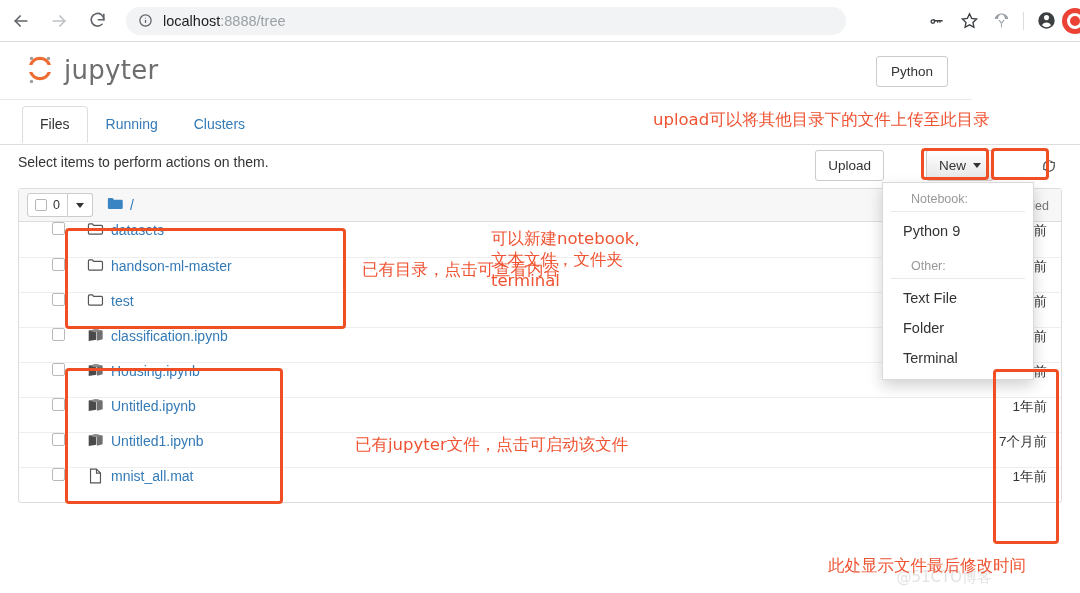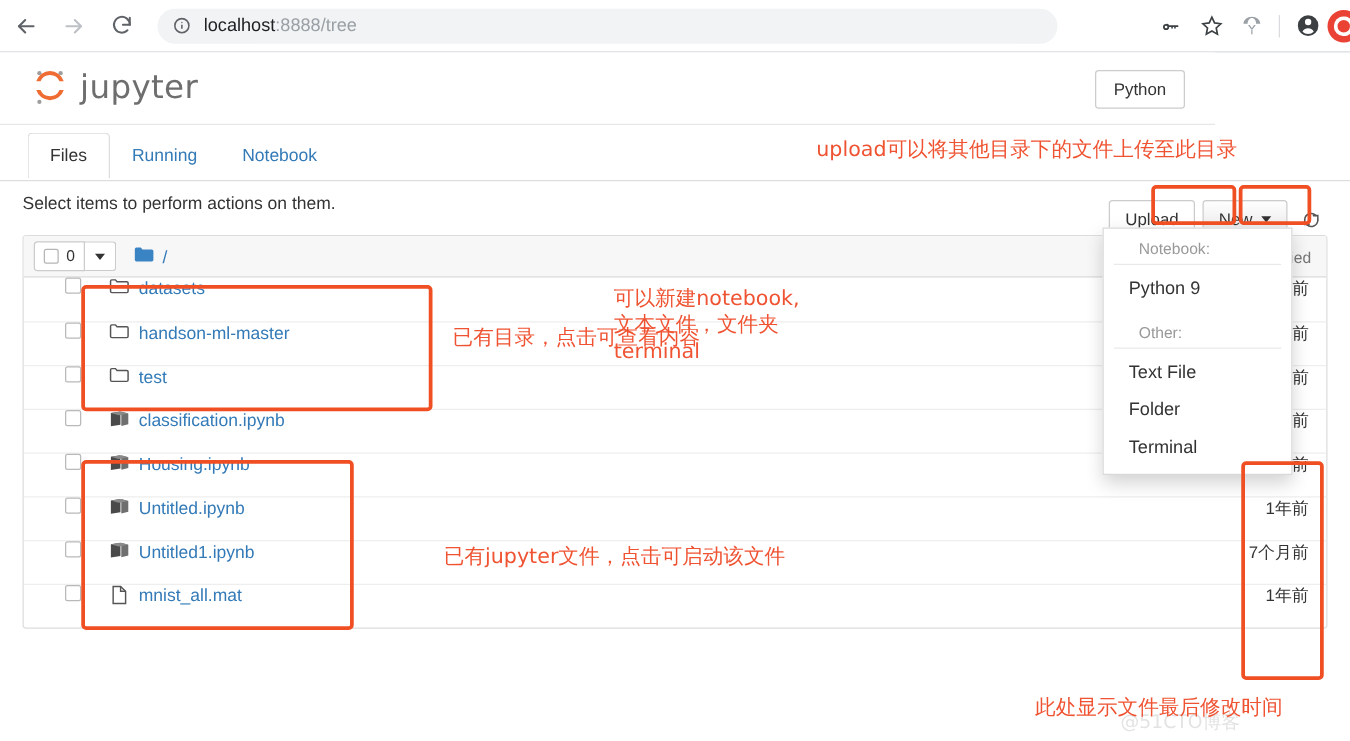--- a/index.html
+++ b/index.html
@@ -113,22 +113,22 @@
     position:absolute; left:0; top:144px; width:1080px; height:1px;
     background:#ddd;
   }
 
   
   #select-note {
     position:absolute; left:18px; top:154px;
     font-size:14px; color:#333;
   }
   #actions {
-    position:absolute; right:18px; top:160px;
-    display:flex; align-items:center;
+    position:absolute; right:18px; top:150px;
+    display:flex; align-items:center;gap:36px;
   }
   .btn {
     font-size:13.5px;
     padding:6px 12px;
     border:1px solid #cccccc;
     border-radius:3px;
     background:#fff; color:#333;
     cursor:pointer;
     line-height:17px;
   }
@@ -340,21 +340,21 @@
     </span>
     <span class="word">jupyter</span>
   </div>
   <button id="logout-btn">Python</button>
 </div>
 
 <div id="tab-underline"></div>
 <div id="tabs">
   <div class="tab active">Files</div>
   <div class="tab">Running</div>
-  <div class="tab">Notebook</div>
+  <div class="tab">Clusters</div>
 </div>
 
 <div id="select-note">Select items to perform actions on them.</div>
 <div id="actions">
   <button class="btn" id="upload-btn">Upload</button>
   <button class="btn" id="new-btn">
     <span>New</span>
     <span class="caret"></span>
   </button>
   <button id="refresh-btn">

